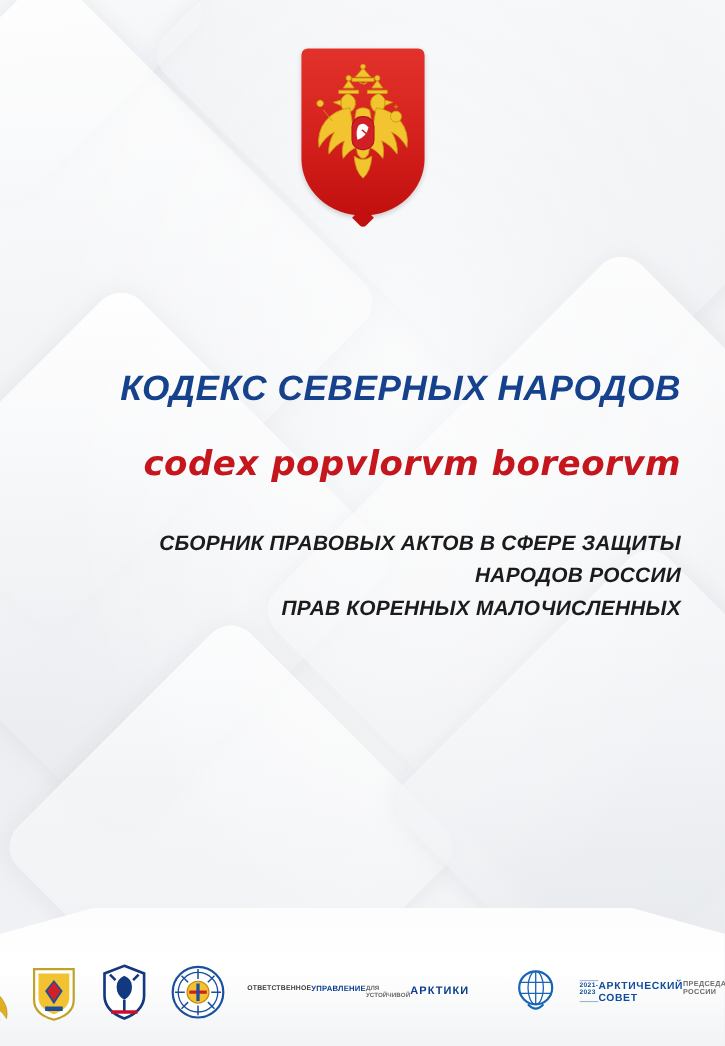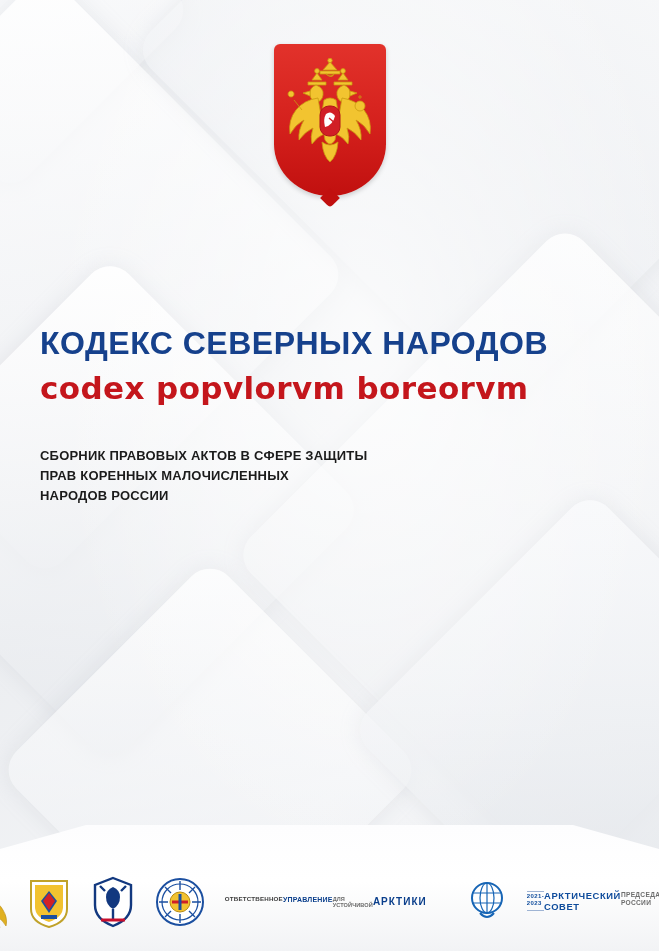--- a/index.html
+++ b/index.html
@@ -82,44 +82,45 @@
     inset: 0;
     display: flex;
     align-items: center;
     justify-content: center;
   }
 
   
   .titles {
     position: absolute;
     left: 0; right: 0;
-    top: 326px;
-    text-align: left;
+    top: 336px;
+    text-align: right;
     padding: 0 40px;
     box-sizing: border-box;
+    font-style: italic;
   }
   .title-main {
     font-size: 32px;
     font-weight: bold;
     letter-spacing: 0.5px;
     color: #16418c;
     line-height: 1.12;
     margin: 0;
   }
   .title-latin {
-    margin-top: 8px;
+    margin-top: 32px;
     font-size: 31px;
     font-weight: bold;
     color: #c4161c;
     letter-spacing: 0.4px;
     font-family: "DejaVu Sans", sans-serif;
   }
   .subtitle {
     margin-top: 40px;
-    font-size: 13px;
+    font-size: 19px;
     font-weight: bold;
     color: #1b1b1b;
     line-height: 1.55;
     letter-spacing: 0.2px;
   }
 
   
   .footer-strip {
     position: absolute;
     left: 0; right: 0;
@@ -261,22 +262,22 @@
         </svg>
       </div>
     </div>
   </div>
 
   <div class="titles">
     <div class="title-main">КОДЕКС СЕВЕРНЫХ НАРОДОВ</div>
     <div class="title-latin">codex popvlorvm boreorvm</div>
     <div class="subtitle">
       <div>СБОРНИК ПРАВОВЫХ АКТОВ В СФЕРЕ ЗАЩИТЫ</div>
+      <div>НАРОДОВ РОССИИ</div>
       <div>ПРАВ КОРЕННЫХ МАЛОЧИСЛЕННЫХ</div>
-      <div>НАРОДОВ РОССИИ</div>
     </div>
   </div>
 
   <div class="footer-strip"></div>
   <div class="logos">
 
     <div class="logo">
       <svg width="46" height="52" viewBox="0 0 46 52" aria-hidden="true">
         <g fill="#e0b021" stroke="#b98c10" stroke-width="0.6">
           <path d="M14 12 l3 -4 3 4 z"></path>

